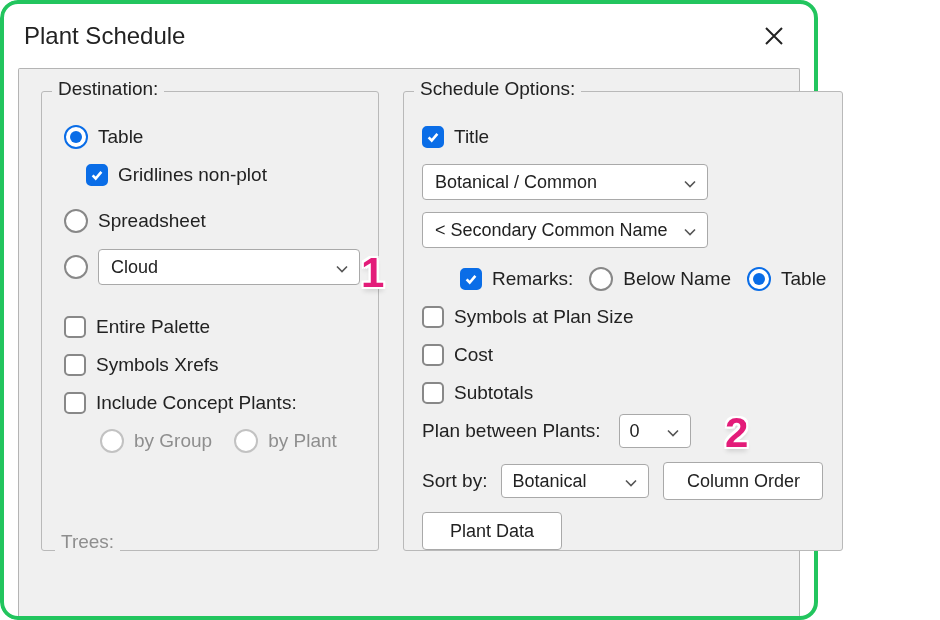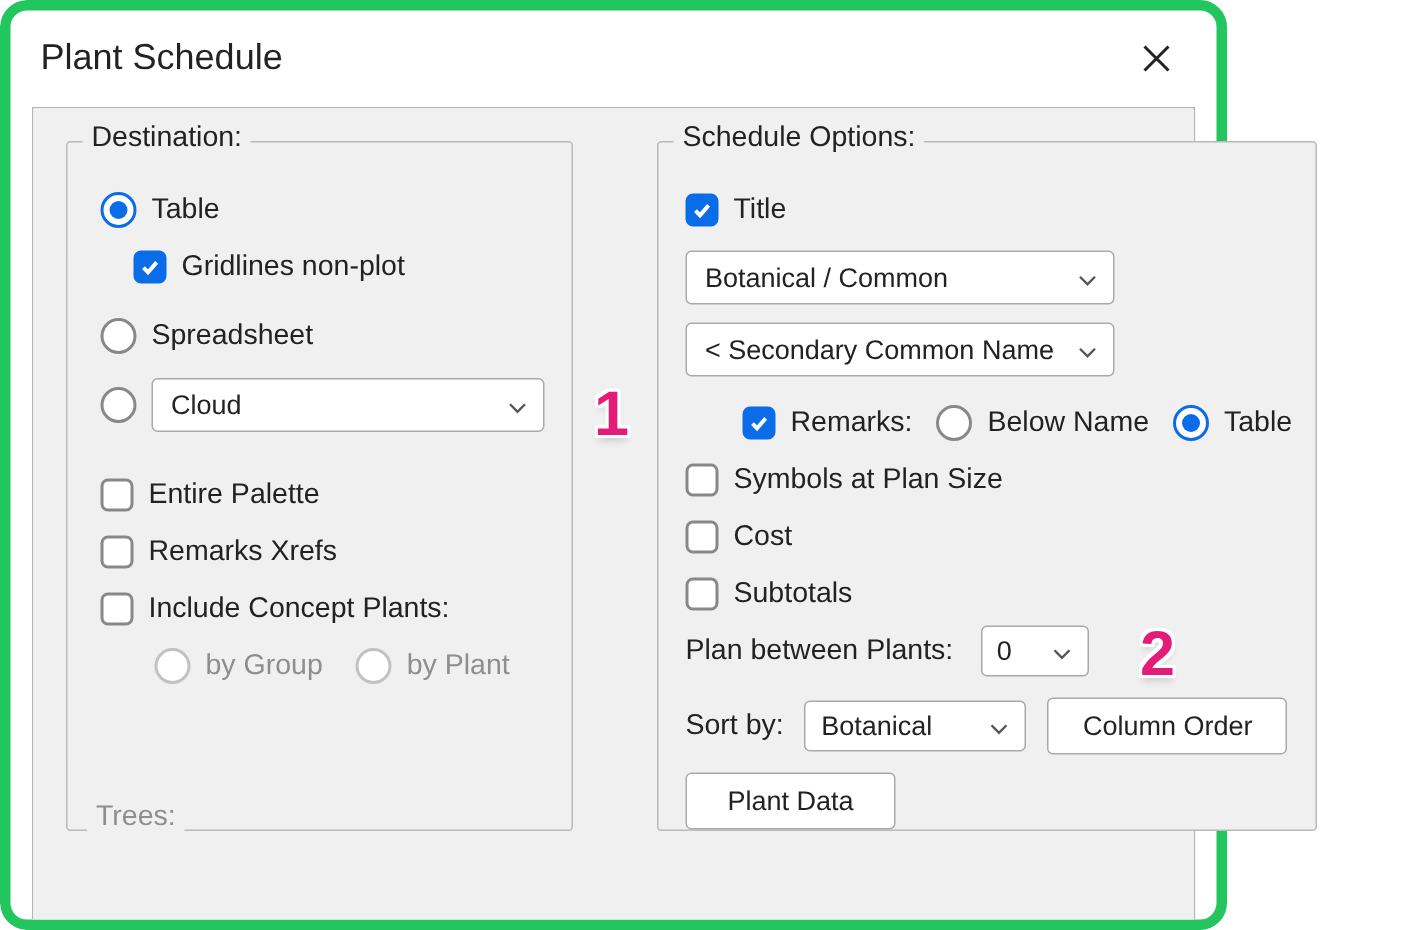--- a/index.html
+++ b/index.html
@@ -5,41 +5,41 @@
   * { box-sizing: border-box; }
   html, body { margin:0; padding:0; }
   body {
     width:940px; height:620px; overflow:hidden;
     font-family: "Segoe UI", "Helvetica Neue", Arial, sans-serif;
     font-size:19px; color:#222; background:#fff;
     border-radius:18px;
   }
   .window {
     width:818px; height:620px;
-    border:7px solid #22c55e;
+    border:4px solid #22c55e;
     border-radius:18px;
     background:#fff;
     position:relative;
   }
   .titlebar {
     display:flex; align-items:center; justify-content:space-between;
     height:64px; padding:0 28px 0 20px;
   }
   .title-text { font-size:24px; }
   .close-x { width:24px; height:24px; cursor:pointer; }
   .close-x svg { width:24px; height:24px; stroke:#222; stroke-width:2; }
   .client {
     position:absolute; left:14px; top:64px; right:14px; bottom:0;
     background:#f0f0f0;
     border:1px solid #b4b4b4;
     border-bottom:none;
     padding:22px 22px 0 22px;
     border-radius:2px 2px 0 0;
   }
-  .cols { display:flex; gap:56px; }
+  .cols { display:flex; gap:24px; }
   .col-left { width:358px; position:relative; }
   .col-right { flex:1 1 auto; position:relative; }
   .fieldset {
     border:1px solid #b9b9b9;
     border-radius:3px;
     padding:26px 18px 14px 22px;
     position:relative;
     background:#f0f0f0;
   }
   .col-left .fieldset { height:460px; }
@@ -162,21 +162,21 @@
           </div>
 
           <div class="spacer22"></div>
 
           <div class="row">
             <span class="chk"></span>
             <span class="lbl">Entire Palette</span>
           </div>
           <div class="row">
             <span class="chk"></span>
-            <span class="lbl">Remarks Xrefs</span>
+            <span class="lbl">Symbols Xrefs</span>
           </div>
           <div class="row">
             <span class="chk"></span>
             <span class="lbl">Include Concept Plants:</span>
           </div>
           <div class="row" style="margin-left:36px; gap:22px;">
             <span style="display:inline-flex; align-items:center;">
               <span class="radio disabled"></span>
               <span class="lbl dim">by Group</span>
             </span>

